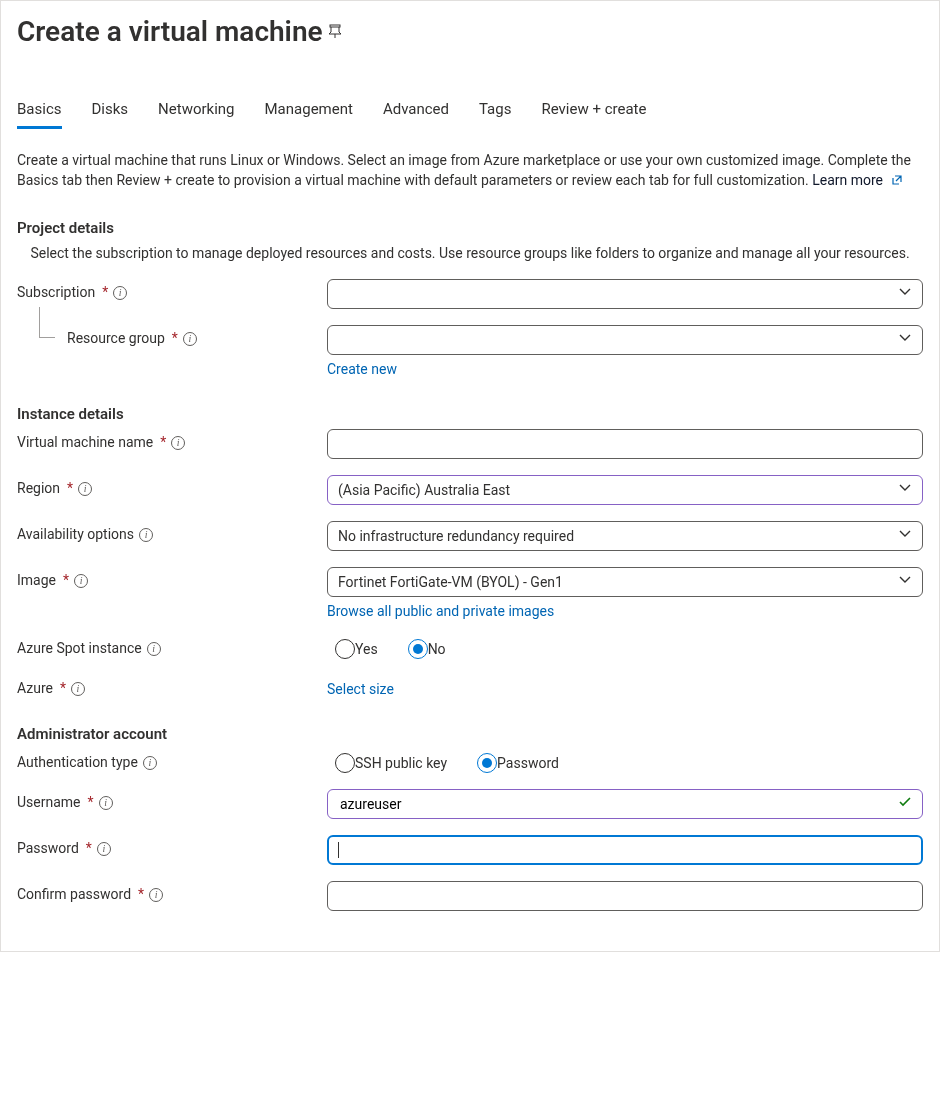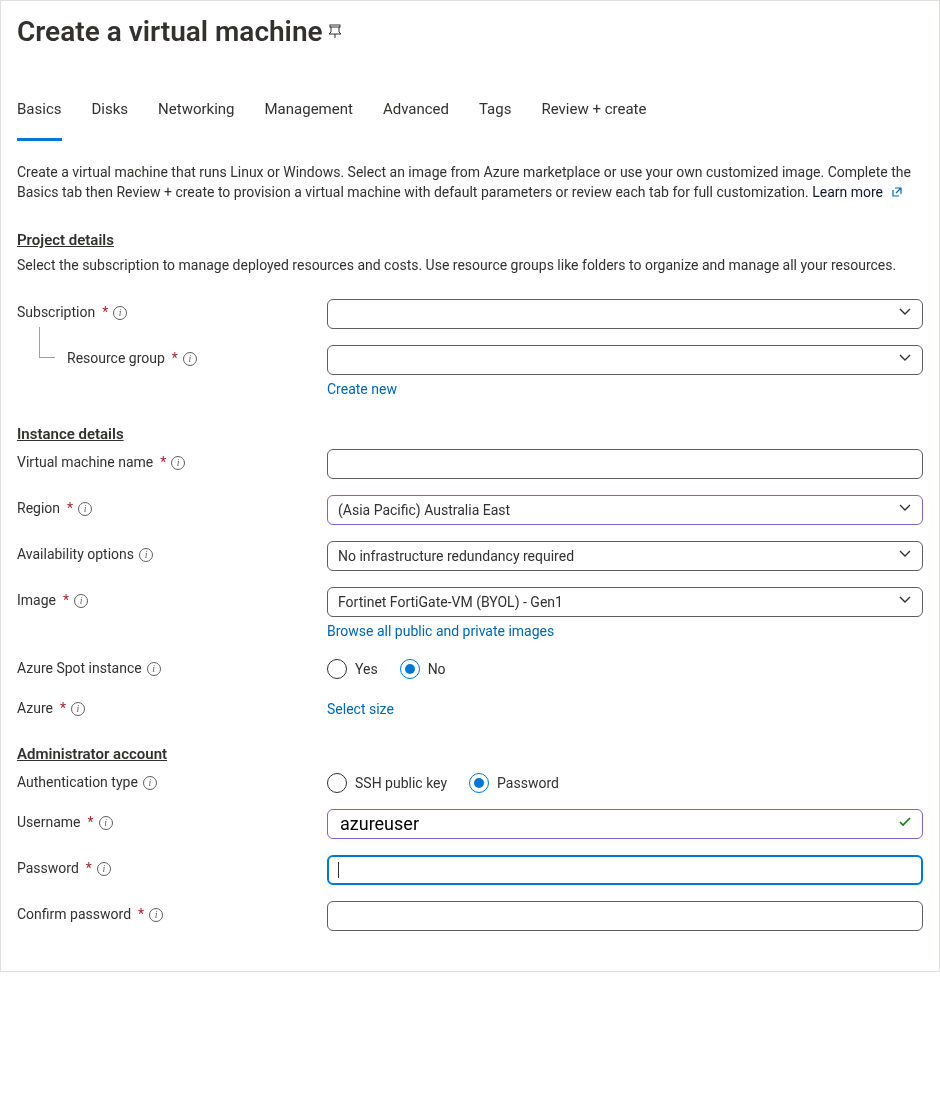--- a/index.html
+++ b/index.html
@@ -29,47 +29,47 @@
   .pin-icon svg { display: block; }
   .tabs {
     display: flex;
     gap: 30px;
     margin-top: 48px;
     border-bottom: 1px solid transparent;
   }
   .tab {
     font-size: 15px;
     color: #323130;
-    padding-bottom: 20px;
+    padding-bottom: 8px;
     cursor: pointer;
   }
   .tab.active {
     color: #323130;
     font-weight: 400;
     border-bottom: 3px solid #0078d4;
   }
   .intro {
     margin-top: 20px;
     line-height: 1.45;
     font-size: 14px;
     color: #323130;
   }
   .intro a { color: #0f172a; text-decoration: none; }
   .ext-icon { margin-left: 4px; }
   h3.section {
     font-size: 15px;
     font-weight: 600;
     margin: 28px 0 6px 0;
-    text-decoration: underline;
   }
   .section-desc {
     font-size: 14px;
     line-height: 1.45;
     color: #323130;
-    margin-bottom: 24px;
+    margin-bottom: 16px;
+    text-align: center;
   }
   .row {
     display: flex;
     align-items: flex-start;
     margin-bottom: 16px;
   }
   .row .label {
     width: 310px;
     padding-top: 5px;
     font-size: 14px;
@@ -131,41 +131,41 @@
   .select .chevron {
     flex-shrink: 0;
   }
   .select.purple, .textinput.purple { border-color: #8661c5; }
   .textinput.focused { border: 2px solid #0078d4; padding: 0 9px; }
   .textinput input {
     border: none;
     outline: none;
     width: 100%;
     height: 100%;
-    font-size: 18px;
+    font-size: 14px;
     font-family: inherit;
     background: transparent;
   }
   .sublink {
     color: #0065b3;
     font-size: 14px;
     margin-top: 6px;
     cursor: pointer;
   }
   .radios {
     display: flex;
     gap: 22px;
     align-items: center;
     padding-top: 4px;
   }
   .radio {
     display: flex;
     align-items: center;
-    gap: 8px;
     cursor: pointer;
+    margin-left: 8px;
   }
   .radio-circle {
     width: 20px;
     height: 20px;
     border: 1px solid #323130;
     border-radius: 50%;
     display: flex;
     align-items: center;
     justify-content: center;
   }

